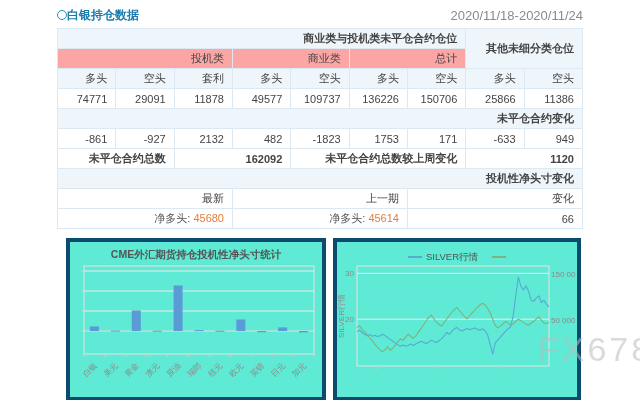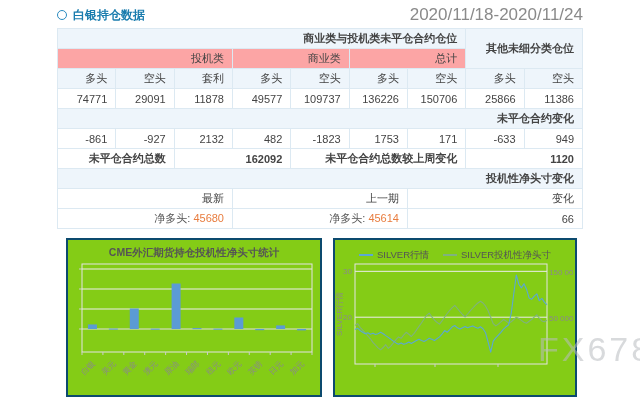--- a/index.html
+++ b/index.html
@@ -1,41 +1,41 @@
 <!DOCTYPE html>
 <html><head>
 <meta charset="utf-8">
 <style>
   html,body{margin:0;padding:0;}
   body{width:640px;height:400px;position:relative;background:#ffffff;overflow:hidden;
        font-family:"Liberation Sans","DejaVu Sans",sans-serif;}
   
   .hdr-row{position:absolute;top:6px;left:57px;width:526px;height:18px;display:flex;
            align-items:center;justify-content:space-between;}
-  .title-wrap{display:flex;align-items:center;gap:6px;}
+  .title-wrap{display:flex;align-items:center;}
   .circle-ico{width:8px;height:8px;border:1.5px solid #2a8bc0;border-radius:50%;display:inline-block;}
   .page-title{color:#1a7cae;font-weight:bold;font-size:12px;}
-  .date-range{color:#8a8a8a;font-size:17px;}
+  .date-range{color:#8a8a8a;font-size:13px;}
   
   table.cot{position:absolute;top:28px;left:57px;width:526px;border-collapse:collapse;table-layout:fixed;}
   table.cot td{border:1px solid #dce9f2;text-align:right;font-size:11px;height:17px;
                padding:1px 8px;color:#444;overflow:hidden;white-space:nowrap;}
   td.hdr{background:#eef5fb;color:#2f85bb;font-weight:bold;}
   td.hdr2{background:#fca5a5;color:#68839a;}
   td.colh{background:#eef5fb;color:#68839a;}
   td.section{background:#eef5fb;color:#2f85bb;font-weight:bold;}
   td.lblblue{color:#2f85bb;font-weight:bold;background:#fff;}
   td.bigval{color:#e87c3e;font-weight:bold;font-size:13px;background:#fff;}
   td.neth{color:#555;background:#fff;}
   .pos{color:#e87c3e;margin-top:44px;}
   .neg{color:#54a568;}
   .netlbl{color:#555;margin-top:26px;}
   .netval{color:#e87c3e;}
   
-  .chartbox{position:absolute;border:2px solid #0c4a6e;background:#84cc16;}
+  .chartbox{position:absolute;border:4px solid #0c4a6e;background:#5eead4;}
   #barbox{left:66px;top:238px;width:252px;height:155px;}
   #linebox{left:333px;top:238px;width:240px;height:155px;}
   .chart-title{text-align:center;font-size:10.5px;color:#555;font-weight:600;margin-top:6px;}
   .legend{display:flex;justify-content:center;align-items:center;gap:14px;margin-top:8px;height:14px;}
   .legend .item{display:flex;align-items:center;gap:4px;font-size:9.5px;color:#555;}
   .legend .dash{width:14px;height:2px;display:inline-block;}
   svg{display:block;}
   
   .watermark{position:absolute;left:538px;top:330px;font-size:34px;color:#b9bcc0;opacity:.55;
              letter-spacing:3px;font-weight:400;z-index:5;pointer-events:none;}
@@ -187,21 +187,20 @@
 </div>
 
 <div id="linebox" class="chartbox">
   <div class="legend">
     <span class="item">
       <span class="dash" style="background: rgb(91, 168, 212);"></span>
       <span>SILVER行情</span>
     </span>
     <span class="item">
       <span class="dash" style="background: rgb(127, 178, 127);"></span>
-      <span>SILVER投机性净头寸</span>
     </span>
   </div>
   <svg id="linechart" width="238" height="122" viewBox="0 0 238 122">
       <line x1="20" y1="9.33944954128441" x2="212" y2="9.33944954128441" stroke="#ececec"></line>
       <text x="17" y="12.33944954128441" text-anchor="end" font-size="8" fill="#8a8a8a">30</text>
       <line x1="20" y1="55.21100917431193" x2="212" y2="55.21100917431193" stroke="#ececec"></line>
       <text x="17" y="58.21100917431193" text-anchor="end" font-size="8" fill="#8a8a8a">20</text>
       <text x="214" y="13.256880733944955" text-anchor="start" font-size="8" fill="#8a8a8a">150 000</text>
       <text x="214" y="59.12844036697248" text-anchor="start" font-size="8" fill="#8a8a8a">50 000</text>
       <rect x="20" y="2" width="192" height="100" fill="none" stroke="#e3e3e3"></rect>

